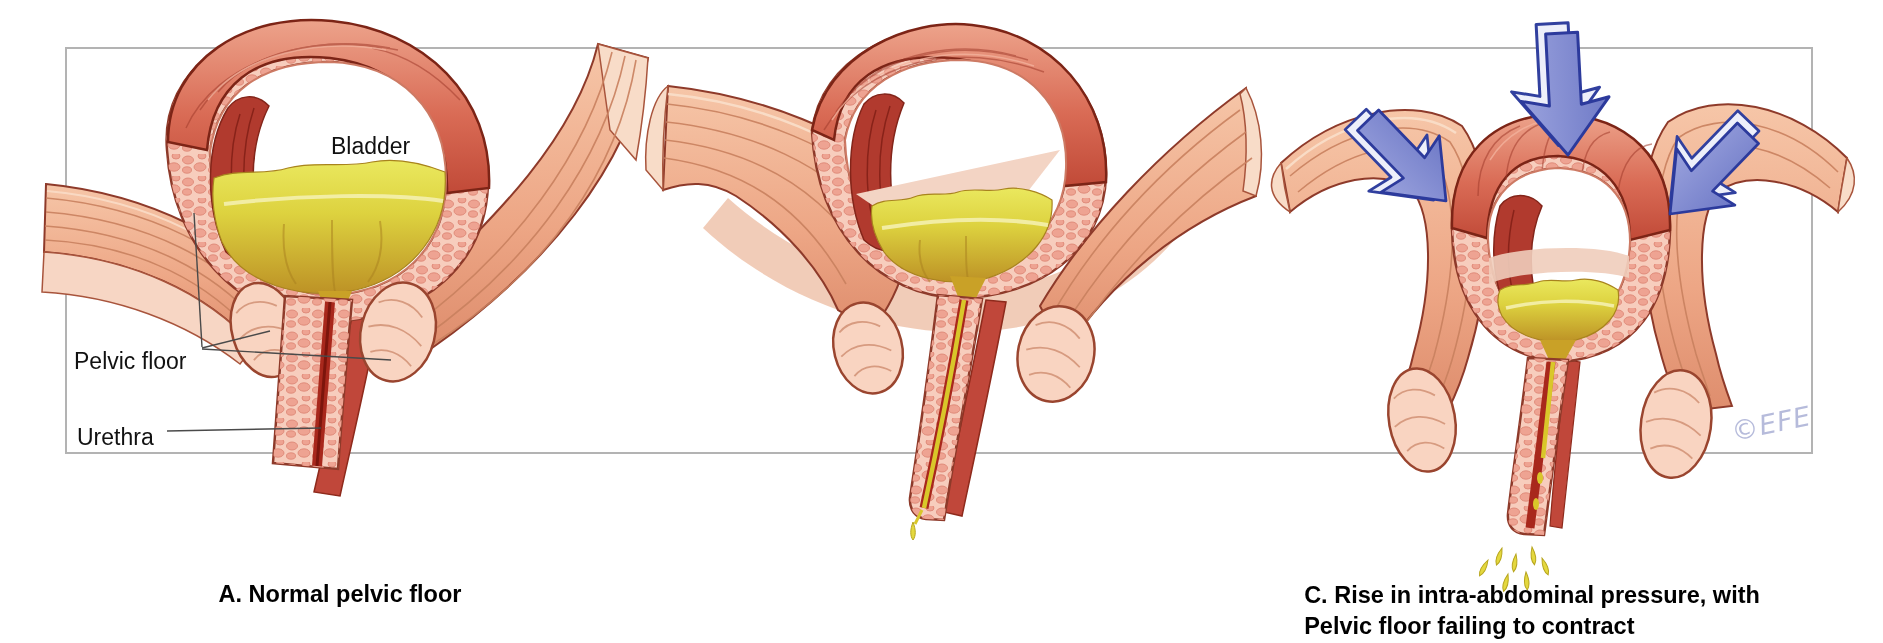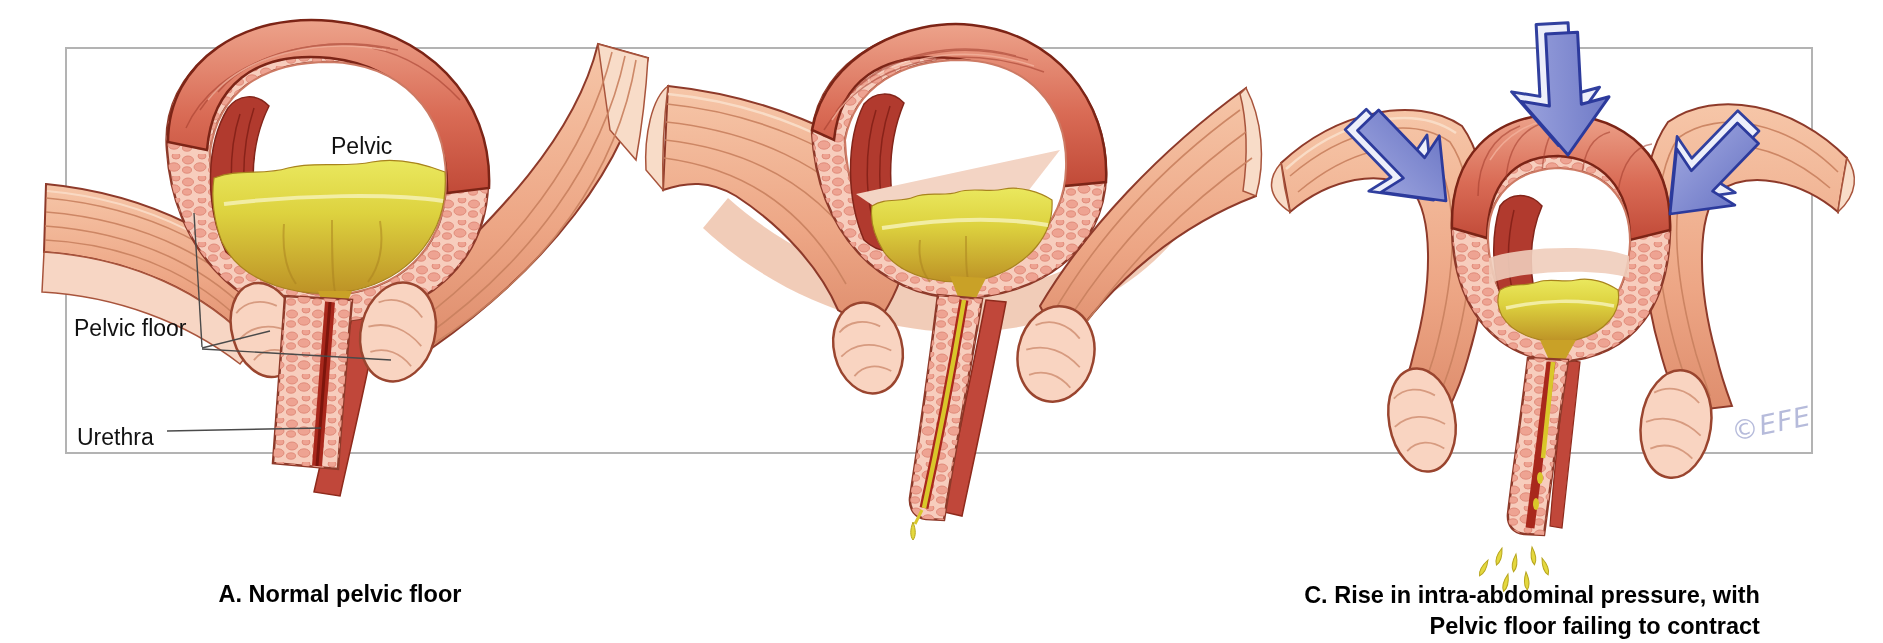--- a/index.html
+++ b/index.html
@@ -3,23 +3,23 @@
 <meta charset="utf-8">
 <style>
   html,body{margin:0;padding:0;background:#fff;}
   .canvas{position:relative;width:1883px;height:643px;background:#ffffff;overflow:hidden;
           font-family:"Liberation Sans",sans-serif;}
   .frame{position:absolute;left:65px;top:47px;width:1748px;height:407px;
          border:2px solid #b3b3b3;box-sizing:border-box;}
   svg.art{position:absolute;left:0;top:0;}
   .lbl{position:absolute;font-size:23px;color:#111;white-space:nowrap;}
   .lbl-bladder{left:331px;top:133px;}
-  .lbl-pelvic{left:74px;top:315px;}
+  .lbl-pelvic{left:74px;top:348px;}
   .lbl-urethra{left:77px;top:424px;}
-  .cap{position:absolute;font-size:23.5px;font-weight:bold;color:#000;text-align:right;
+  .cap{position:absolute;font-size:23.5px;font-weight:bold;color:#000;text-align:left;
        line-height:31px;transform:translateX(-50%);}
   .cap span{display:block;white-space:nowrap;}
   .cap-a{left:340px;top:579px;}
   .cap-b{left:914px;top:579px;}
   .cap-c{left:1532px;top:580px;}
   .sig{position:absolute;left:1731px;top:408px;font-family:"DejaVu Sans",sans-serif;
        font-style:italic;font-size:27px;letter-spacing:1px;color:#b6bbdb;
        transform:rotate(-12deg);}
 </style>
 </head>
@@ -267,21 +267,21 @@
     </g>
 
     <g stroke="#4a4a4a" stroke-width="1.4" fill="none">
       <path d="M202,347 L194,213"></path>
       <path d="M202,348 L270,331"></path>
       <path d="M202,349 L391,360"></path>
       <path d="M167,431 L321,428"></path>
     </g>
   </svg>
 
-  <div class="lbl lbl-bladder">Pelvic</div>
+  <div class="lbl lbl-bladder">Bladder</div>
   <div class="lbl lbl-pelvic">Pelvic floor</div>
   <div class="lbl lbl-urethra">Urethra</div>
 
   <div class="cap cap-a">
     <span>A. Normal pelvic floor</span>
     <span></span>
   </div>
   <div class="cap cap-b">
   </div>
   <div class="cap cap-c">

